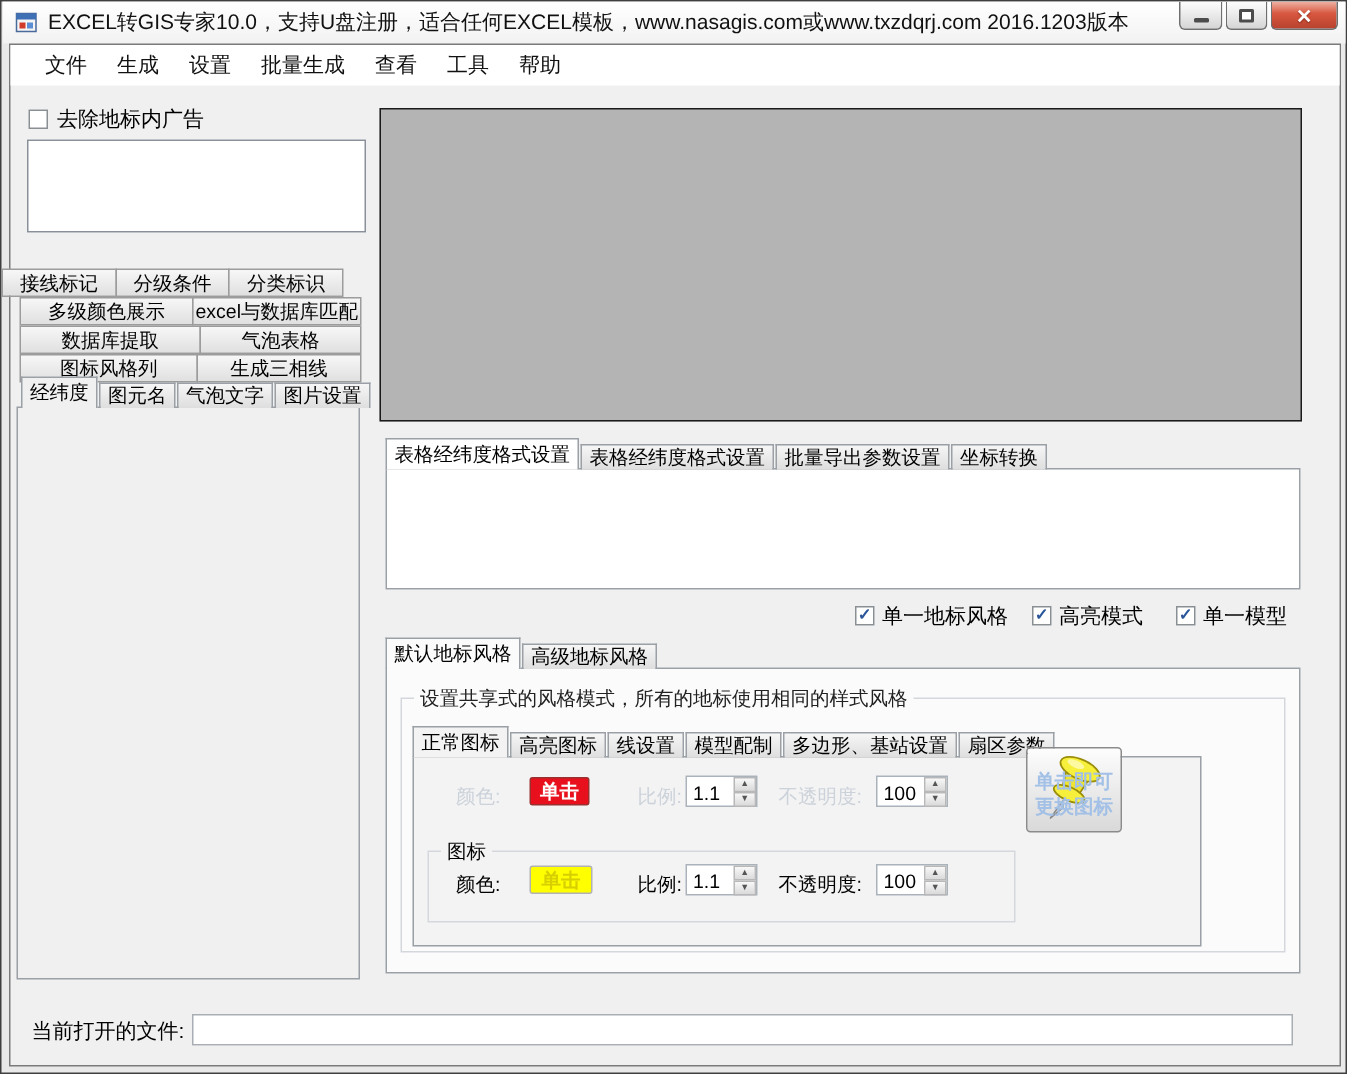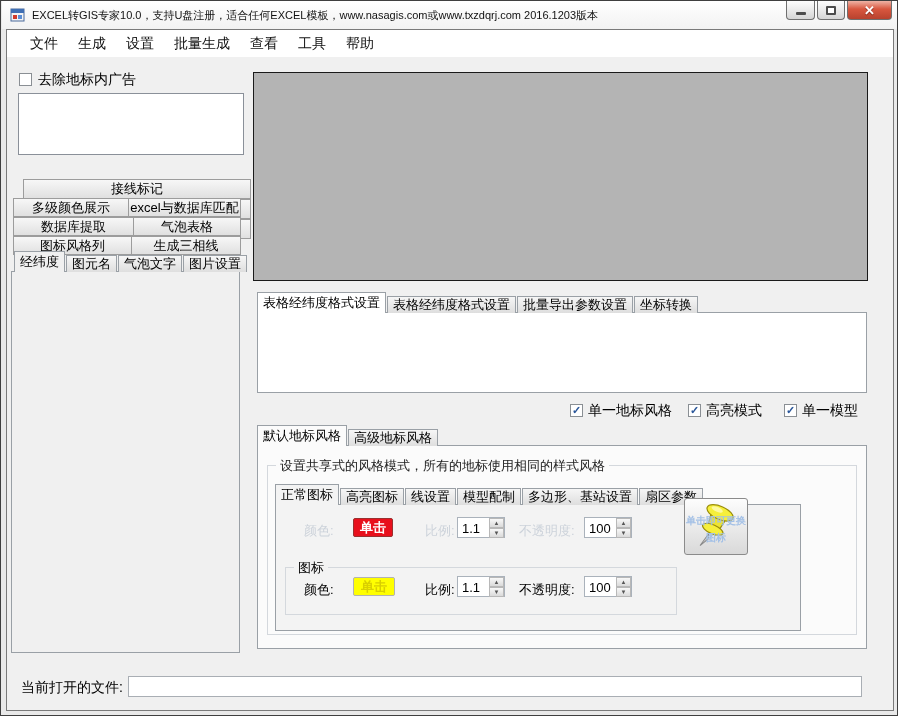--- a/index.html
+++ b/index.html
@@ -5,21 +5,21 @@
   * { box-sizing: border-box; margin: 0; padding: 0; }
   html,body { width:898px; height:716px; }
   body { font-family:"Liberation Sans", sans-serif; background:#c8d4e4; }
   .window { position:relative; width:898px; height:716px; background:#e9e9e9;
             border:1px solid #3f3f3f; overflow:hidden; }
 
   
   .titlebar { position:absolute; left:1px; top:0; width:896px; height:28px;
               background:linear-gradient(#ffffff,#f2f2f2); display:flex; align-items:center; }
   .app-icon { margin:0 6px 0 8px; width:16px; height:16px; }
-  .title-text { font-size:11px; color:#111; white-space:nowrap; }
+  .title-text { font-size:14px; color:#111; white-space:nowrap; }
   .win-controls { position:absolute; right:6px; top:0; display:flex; }
   .wc { height:19px; border:1px solid #6f6f6f; border-top:none; border-radius:0 0 4px 4px;
         background:linear-gradient(#fdfdfd,#ececec 45%,#d5d5d5); display:flex; align-items:center;
         justify-content:center; margin-left:2px; }
   .wc-min { width:29px; } .wc-max { width:28px; } 
   .wc-close { width:45px; background:linear-gradient(#efb3a5,#d8573f 45%,#b8422e); }
   .ic-min { width:10px; height:3px; background:#4c4c4c; margin-top:6px; border-radius:1px; }
   .ic-max { width:10px; height:9px; border:2px solid #4c4c4c; border-radius:1px; background:#fff; }
   .ic-close { color:#fff; font-size:13px; font-weight:bold; text-shadow:0 1px 1px #7c2417; }
 
@@ -76,21 +76,21 @@
   .color-btn { position:absolute; border-radius:2px; font-size:13px; font-weight:bold;
                display:flex; align-items:center; justify-content:center; }
   .color-btn.red { background:#e8101c; border:1px solid #99302f; color:#fff; }
   .color-btn.yellow { background:#ffff00; border:1px solid #b2b2b2; color:#d9cf00; }
 
   .preview { position:absolute; background:#b4b4b4; border:1px solid #1a1a1a; }
 
   .pin-btn { position:absolute; width:64px; height:57px; border:1px solid #8b8b8b; border-radius:3px;
              background:linear-gradient(#fdfdfd,#d9d9d9); }
   .pin-overlay { position:absolute; left:685px; top:511px; width:60px; text-align:center;
-                 font-size:10px; font-weight:bold; color:#a3c0e6; line-height:17px; z-index:4; }
+                 font-size:13px; font-weight:bold; color:#a3c0e6; line-height:17px; z-index:4; }
   .note { position:absolute; left:660px; top:551px; width:134px; font-size:14px; line-height:19px;
           color:#a9c3e4; word-break:break-all; }
 
   .file-input { position:absolute; left:127px; top:675px; width:734px; height:21px;
                 border:1px solid #a9aeb4; background:#fff; font-size:13px; padding:0 4px; }
   .radio-lbl-sm { font-size:12px; }
 </style>
 </head>
 <body>
 
@@ -127,21 +127,21 @@
     <span class="menu-item">查看</span>
     <span class="menu-item">工具</span>
     <span class="menu-item">帮助</span>
   </div>
 
   <div class="cbx" style="left:18px; top:72px;"></div>
   <span class="lbl lbl14" style="left:37px; top:70px;">去除地标内广告</span>
 
   <div class="listbox" style="left:17px; top:92px; width:226px; height:62px;"></div>
 
-  <div class="btnrow" style="left:23px; top:178px;flex-direction:column;">
+  <div class="btnrow" style="left:1px; top:178px;">
     <div class="gbtn" style="flex:1;">接线标记</div>
     <div class="gbtn" style="flex:1;">分级条件</div>
     <div class="gbtn" style="flex:1;">分类标识</div>
   </div>
   <div class="btnrow" style="left:13px; top:197px;">
     <div class="gbtn" style="width:116px;">多级颜色展示</div>
     <div class="gbtn" style="flex:1;">excel与数据库匹配</div>
   </div>
   <div class="btnrow" style="left:13px; top:235px;">
     <div class="gbtn" style="width:119px;">图标风格列</div>

